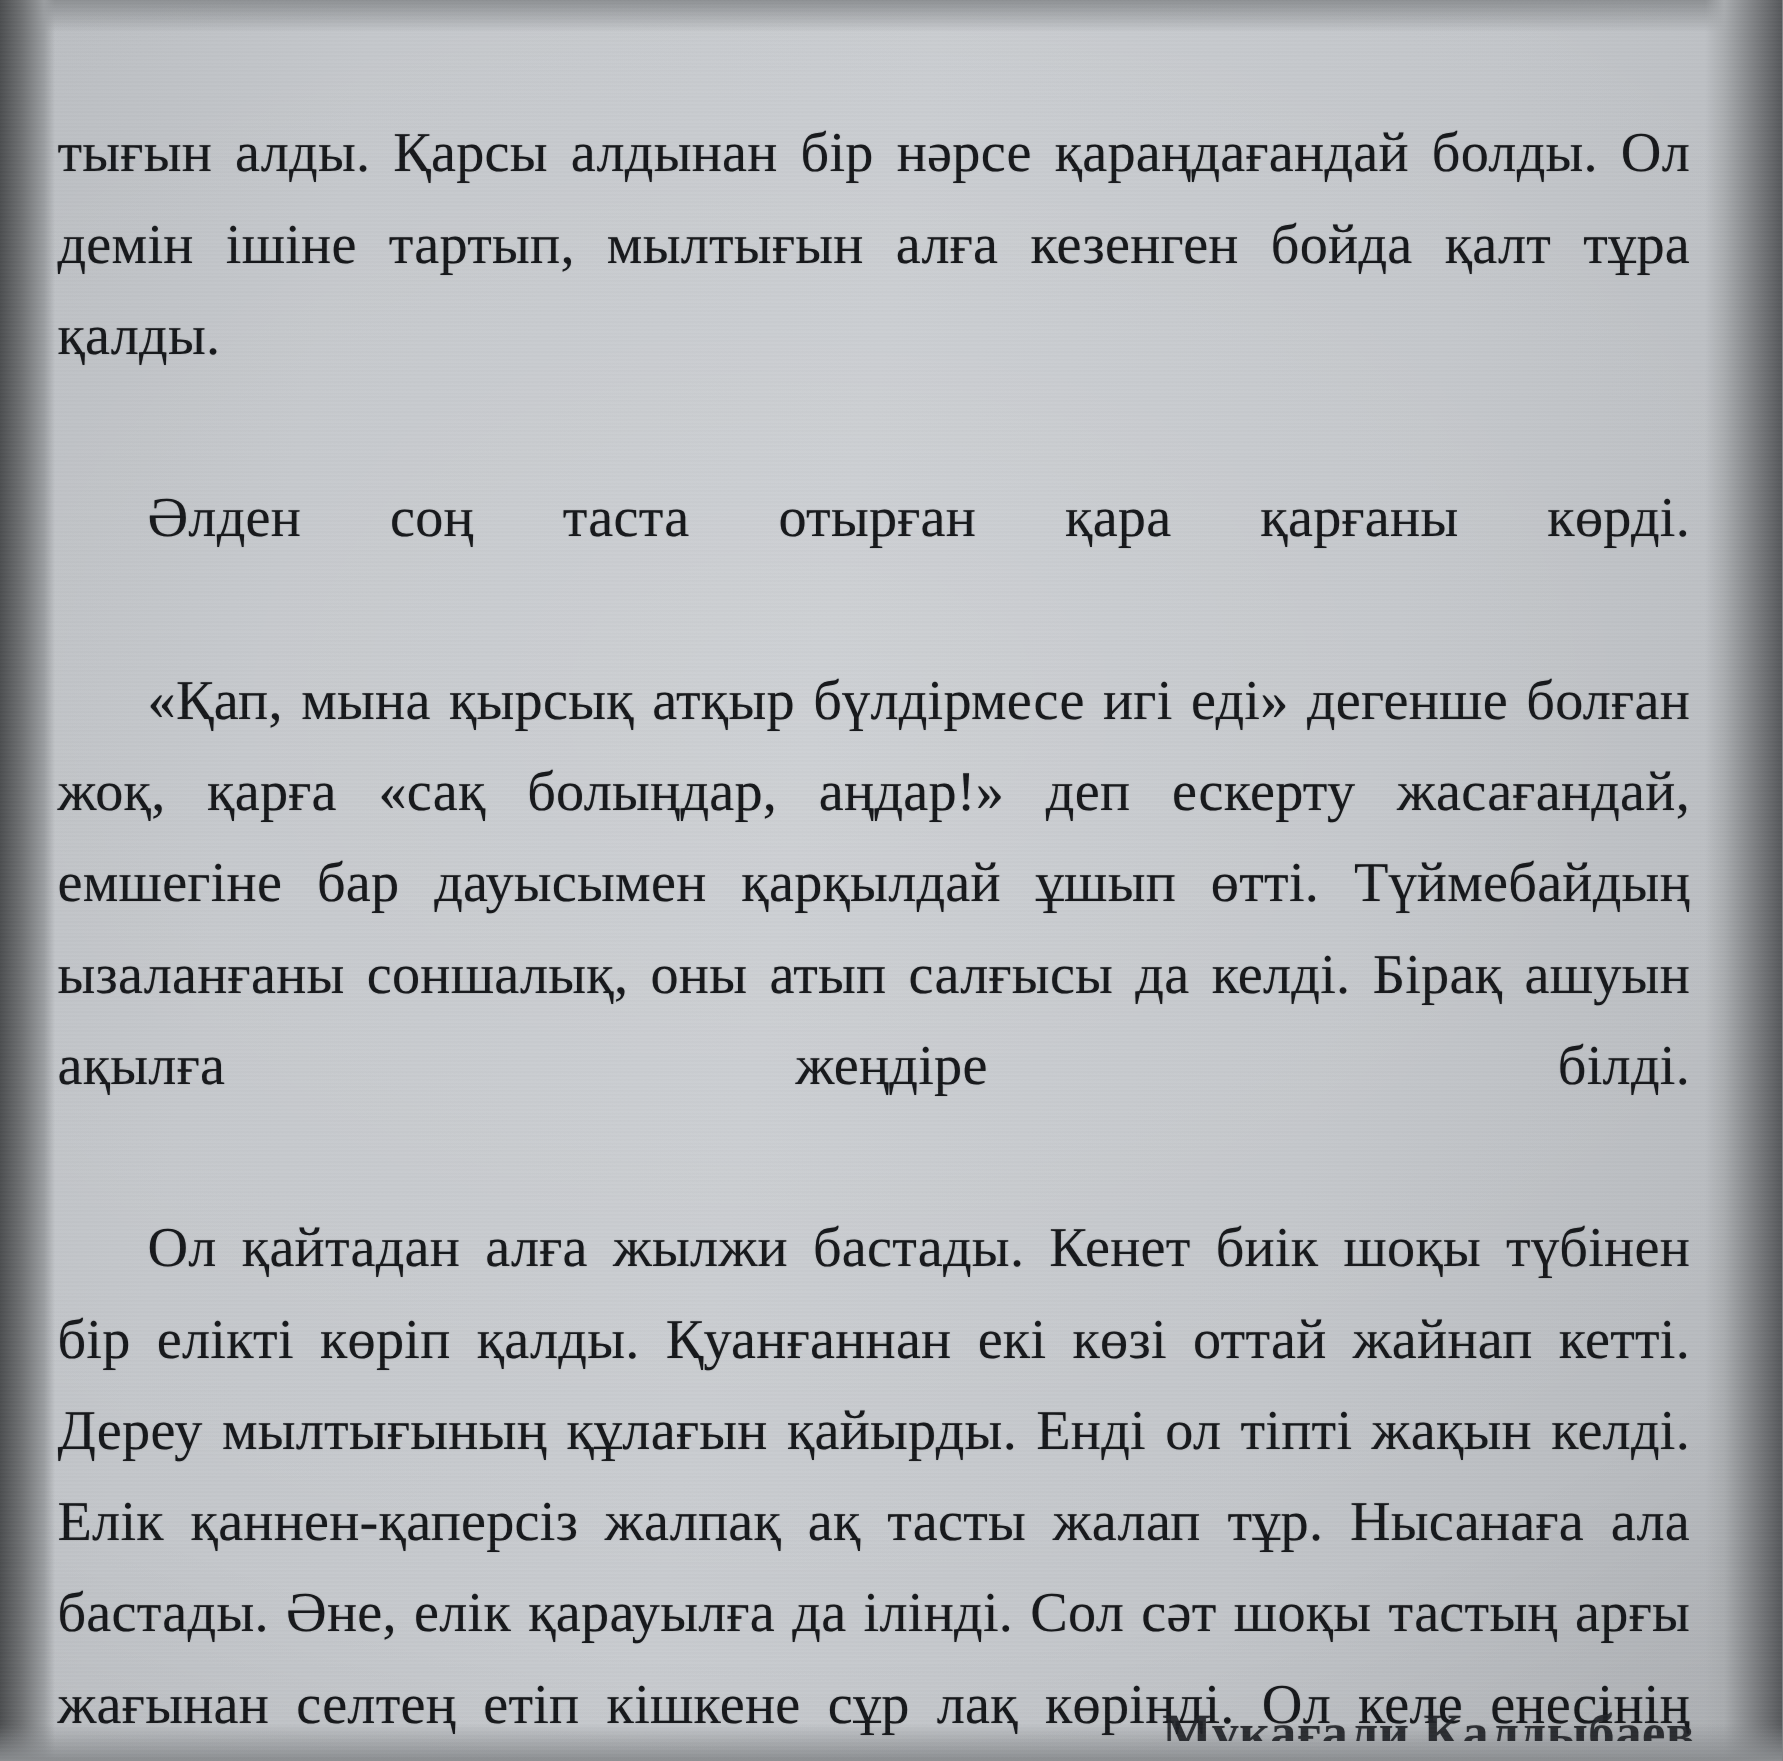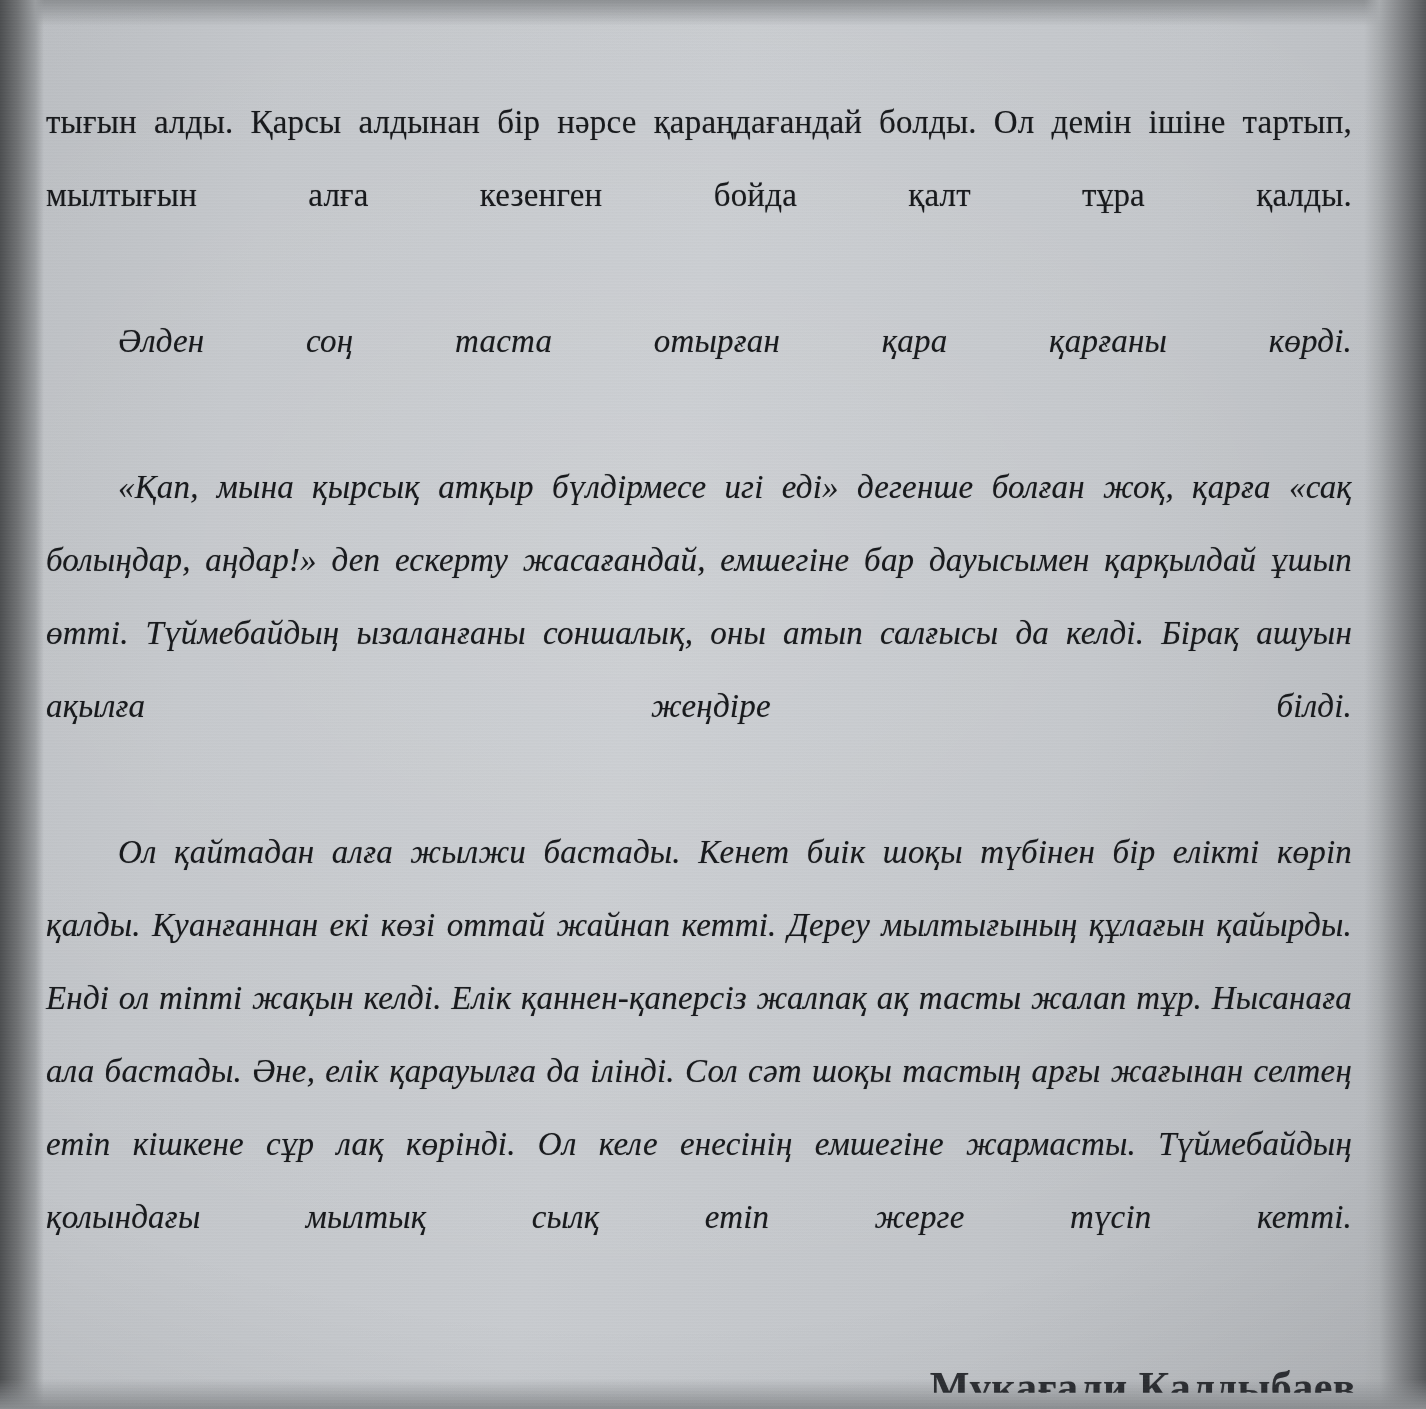--- a/index.html
+++ b/index.html
@@ -58,32 +58,31 @@
   #text-column {
     position: absolute;
     left: 46px;
     top: 86px;
     width: 1306px;
   }
 
   .para {
     color: #16181b;
     font-family: "Liberation Serif", serif;
-    font-size: 33px;
+    font-size: 45px;
     line-height: 73px;
     text-align: justify;
     text-justify: inter-word;
     margin: 0;
     letter-spacing: 0.2px;
     font-weight: 500;
     text-shadow: 0 0 1px rgba(0,0,0,0.35);
   }
   .para + .para {
     text-indent: 72px;
-    font-style: italic;
   }
   
   .para::after {
     content: "";
     display: inline-block;
     width: 100%;
   }
 
   #signature {
     position: absolute;

